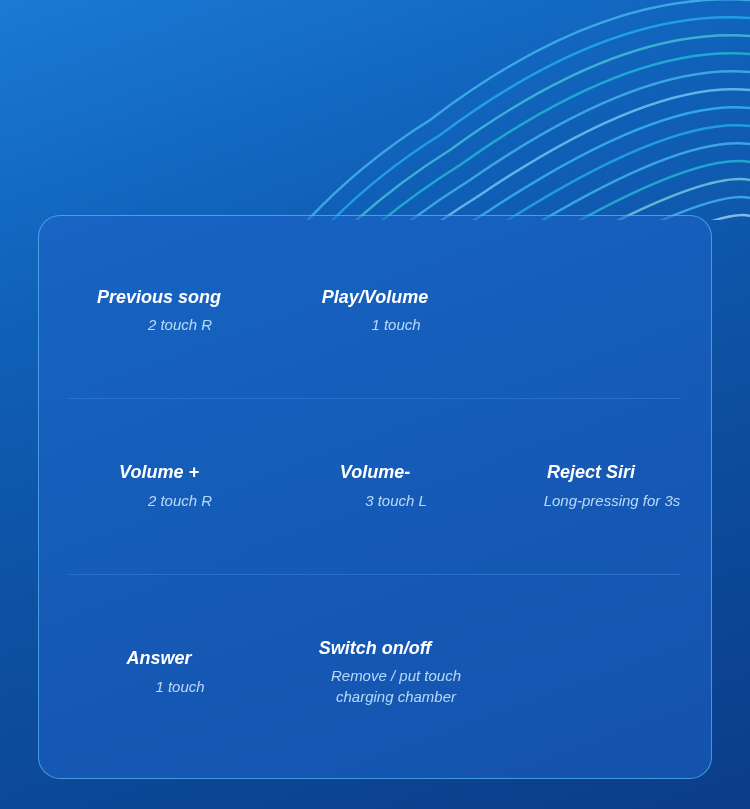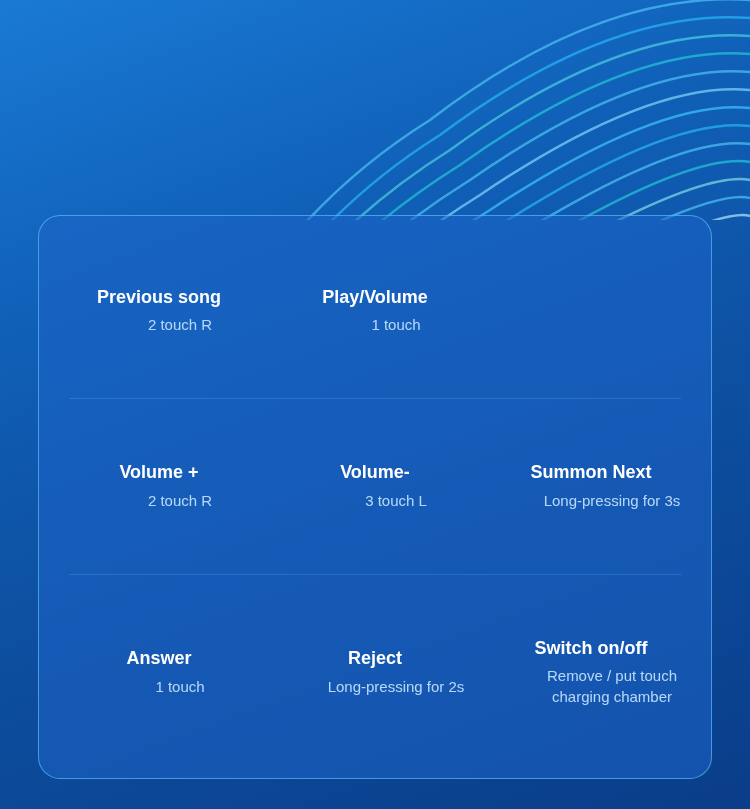--- a/index.html
+++ b/index.html
@@ -34,20 +34,21 @@
       display: flex;
       flex-direction: column;
       justify-content: space-around;
     }
 
     .grid-row {
       display: grid;
       grid-template-columns: 1fr 1fr 1fr;
       gap: 16px;
       padding: 10px 0;
+      font-style: italic;
     }
 
     .cell {
       display: flex;
       flex-direction: column;
       align-items: center;
       justify-content: center;
       padding: 8px 10px;
       text-align: center;
     }
@@ -129,35 +130,31 @@
   <div class="grid-row">
     <div class="cell">
       <span class="cell-title">Volume +</span>
       <span class="cell-sub">2 touch R</span>
     </div>
     <div class="cell">
       <span class="cell-title">Volume-</span>
       <span class="cell-sub">3 touch L</span>
     </div>
     <div class="cell">
-      <span class="cell-title">Summon Next</span>
+      <span class="cell-title">Reject Siri</span>
       <span class="cell-sub">Long-pressing for 3s</span>
     </div>
   </div>
 
   <div class="divider-h"></div>
 
   <div class="grid-row">
     <div class="cell">
       <span class="cell-title">Answer</span>
       <span class="cell-sub">1 touch</span>
     </div>
     <div class="cell">
-      <span class="cell-title">Reject</span>
-      <span class="cell-sub">Long-pressing for 2s</span>
-    </div>
-    <div class="cell">
       <span class="cell-title">Switch on/off</span>
       <span class="cell-sub">Remove / put touch charging chamber</span>
     </div>
   </div>
 
 </div>
 
 </body></html>

